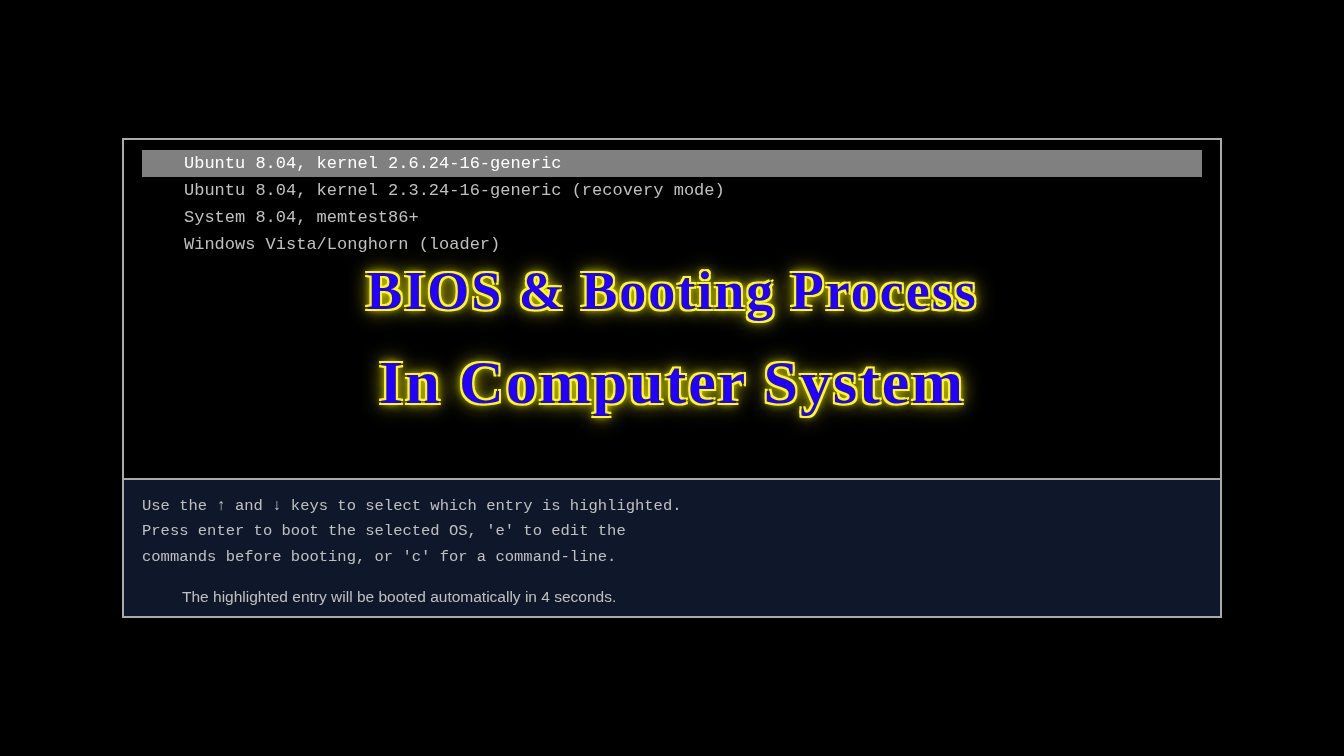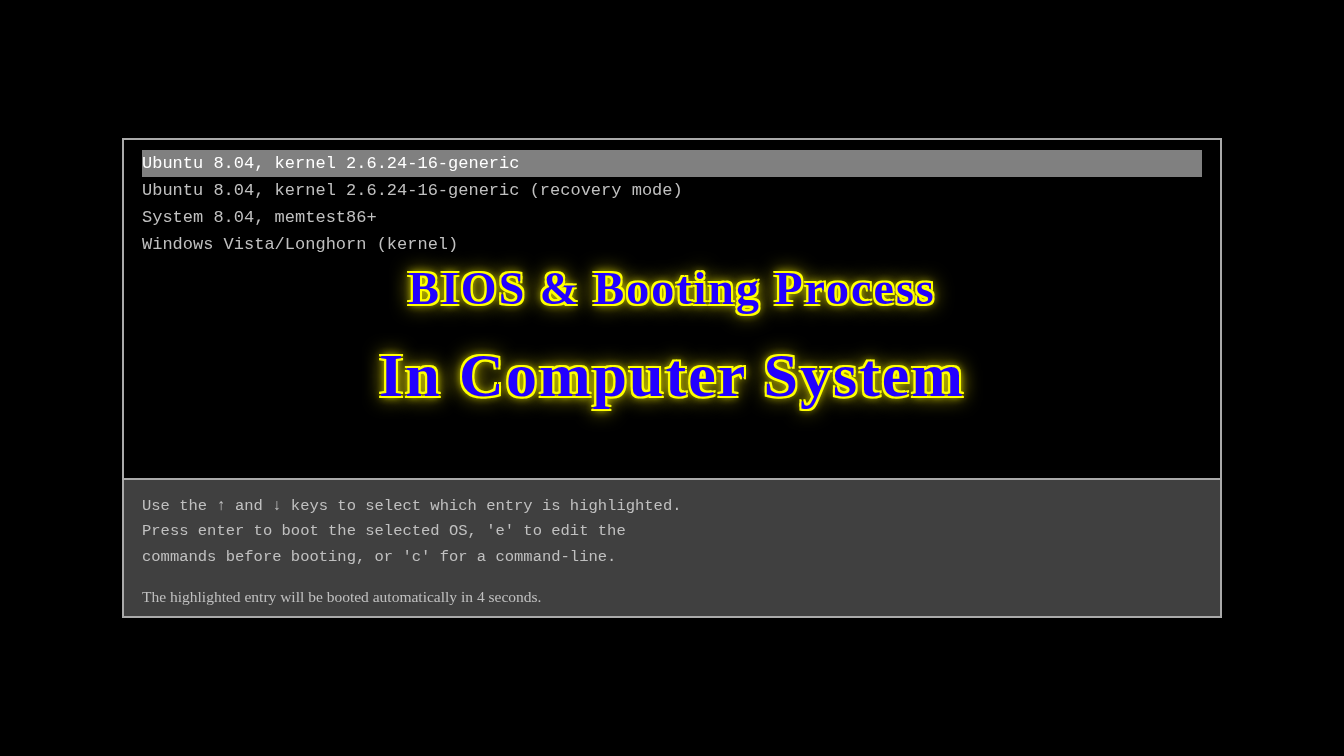--- a/index.html
+++ b/index.html
@@ -40,41 +40,42 @@
       position: relative;
       min-height: 340px;
     }
 
     .grub-entry {
       font-size: 17px;
       line-height: 1.6;
       color: #c0c0c0;
       white-space: pre;
       font-family: 'Courier New', Courier, monospace;
+      padding-left: 42px;
     }
 
     .grub-entry.selected {
       background-color: #808080;
       color: #fff;
       display: inline-block;
       width: 100%;
     }
 
     .title-overlay {
       position: absolute;
       top: 50%;
       left: 50%;
       transform: translate(-50%, -30%);
       text-align: center;
       width: 90%;
     }
 
     .title-line1 {
       font-family: 'Times New Roman', Times, serif;
-      font-size: 46px;
+      font-size: 54px;
       font-weight: 900;
       color: #2200ff;
       text-shadow:
         0 0 8px #ffff00,
         2px 2px 0 #ffff00,
         -2px -2px 0 #ffff00,
         2px -2px 0 #ffff00,
         -2px 2px 0 #ffff00,
         0 0 20px #ffee00;
       letter-spacing: 2px;
@@ -92,61 +93,62 @@
         -2px -2px 0 #ffff00,
         2px -2px 0 #ffff00,
         -2px 2px 0 #ffff00,
         0 0 20px #ffee00;
       letter-spacing: 2px;
       line-height: 1.2;
       margin-top: 24px;
     }
 
     .grub-footer {
-      background-color: #404040;
+      background-color: #0f172a;
       padding: 14px 18px 10px 18px;
     }
 
     .footer-text {
       font-size: 15.5px;
       color: #c0c0c0;
       font-family: 'Courier New', Courier, monospace;
       line-height: 1.65;
       white-space: pre;
     }
 
     .footer-spacer {
       height: 18px;
     }
 
     .footer-auto {
       font-size: 15.5px;
       color: #c0c0c0;
-      font-family: Liberation Serif, serif;
+      font-family: Liberation Sans, sans-serif;
       white-space: pre;
+      margin-left: 40px;
     }
   </style>
 </head>
 <body>
 
 <div class="screen-container">
   <div class="grub-box">
     <div class="grub-menu">
 
       <div>
         <span class="grub-entry selected">Ubuntu 8.04, kernel 2.6.24-16-generic</span>
       </div>
       <div>
-        <span class="grub-entry">Ubuntu 8.04, kernel 2.6.24-16-generic (recovery mode)</span>
+        <span class="grub-entry">Ubuntu 8.04, kernel 2.3.24-16-generic (recovery mode)</span>
       </div>
       <div>
         <span class="grub-entry">System 8.04, memtest86+</span>
       </div>
       <div>
-        <span class="grub-entry">Windows Vista/Longhorn (kernel)</span>
+        <span class="grub-entry">Windows Vista/Longhorn (loader)</span>
       </div>
 
       <div class="title-overlay">
         <div class="title-line1">BIOS &amp; Booting Process</div>
         <div class="title-line2">In Computer System</div>
       </div>
     </div>
 
     <div class="grub-footer">
       <div class="footer-text">Use the ↑ and ↓ keys to select which entry is highlighted.

